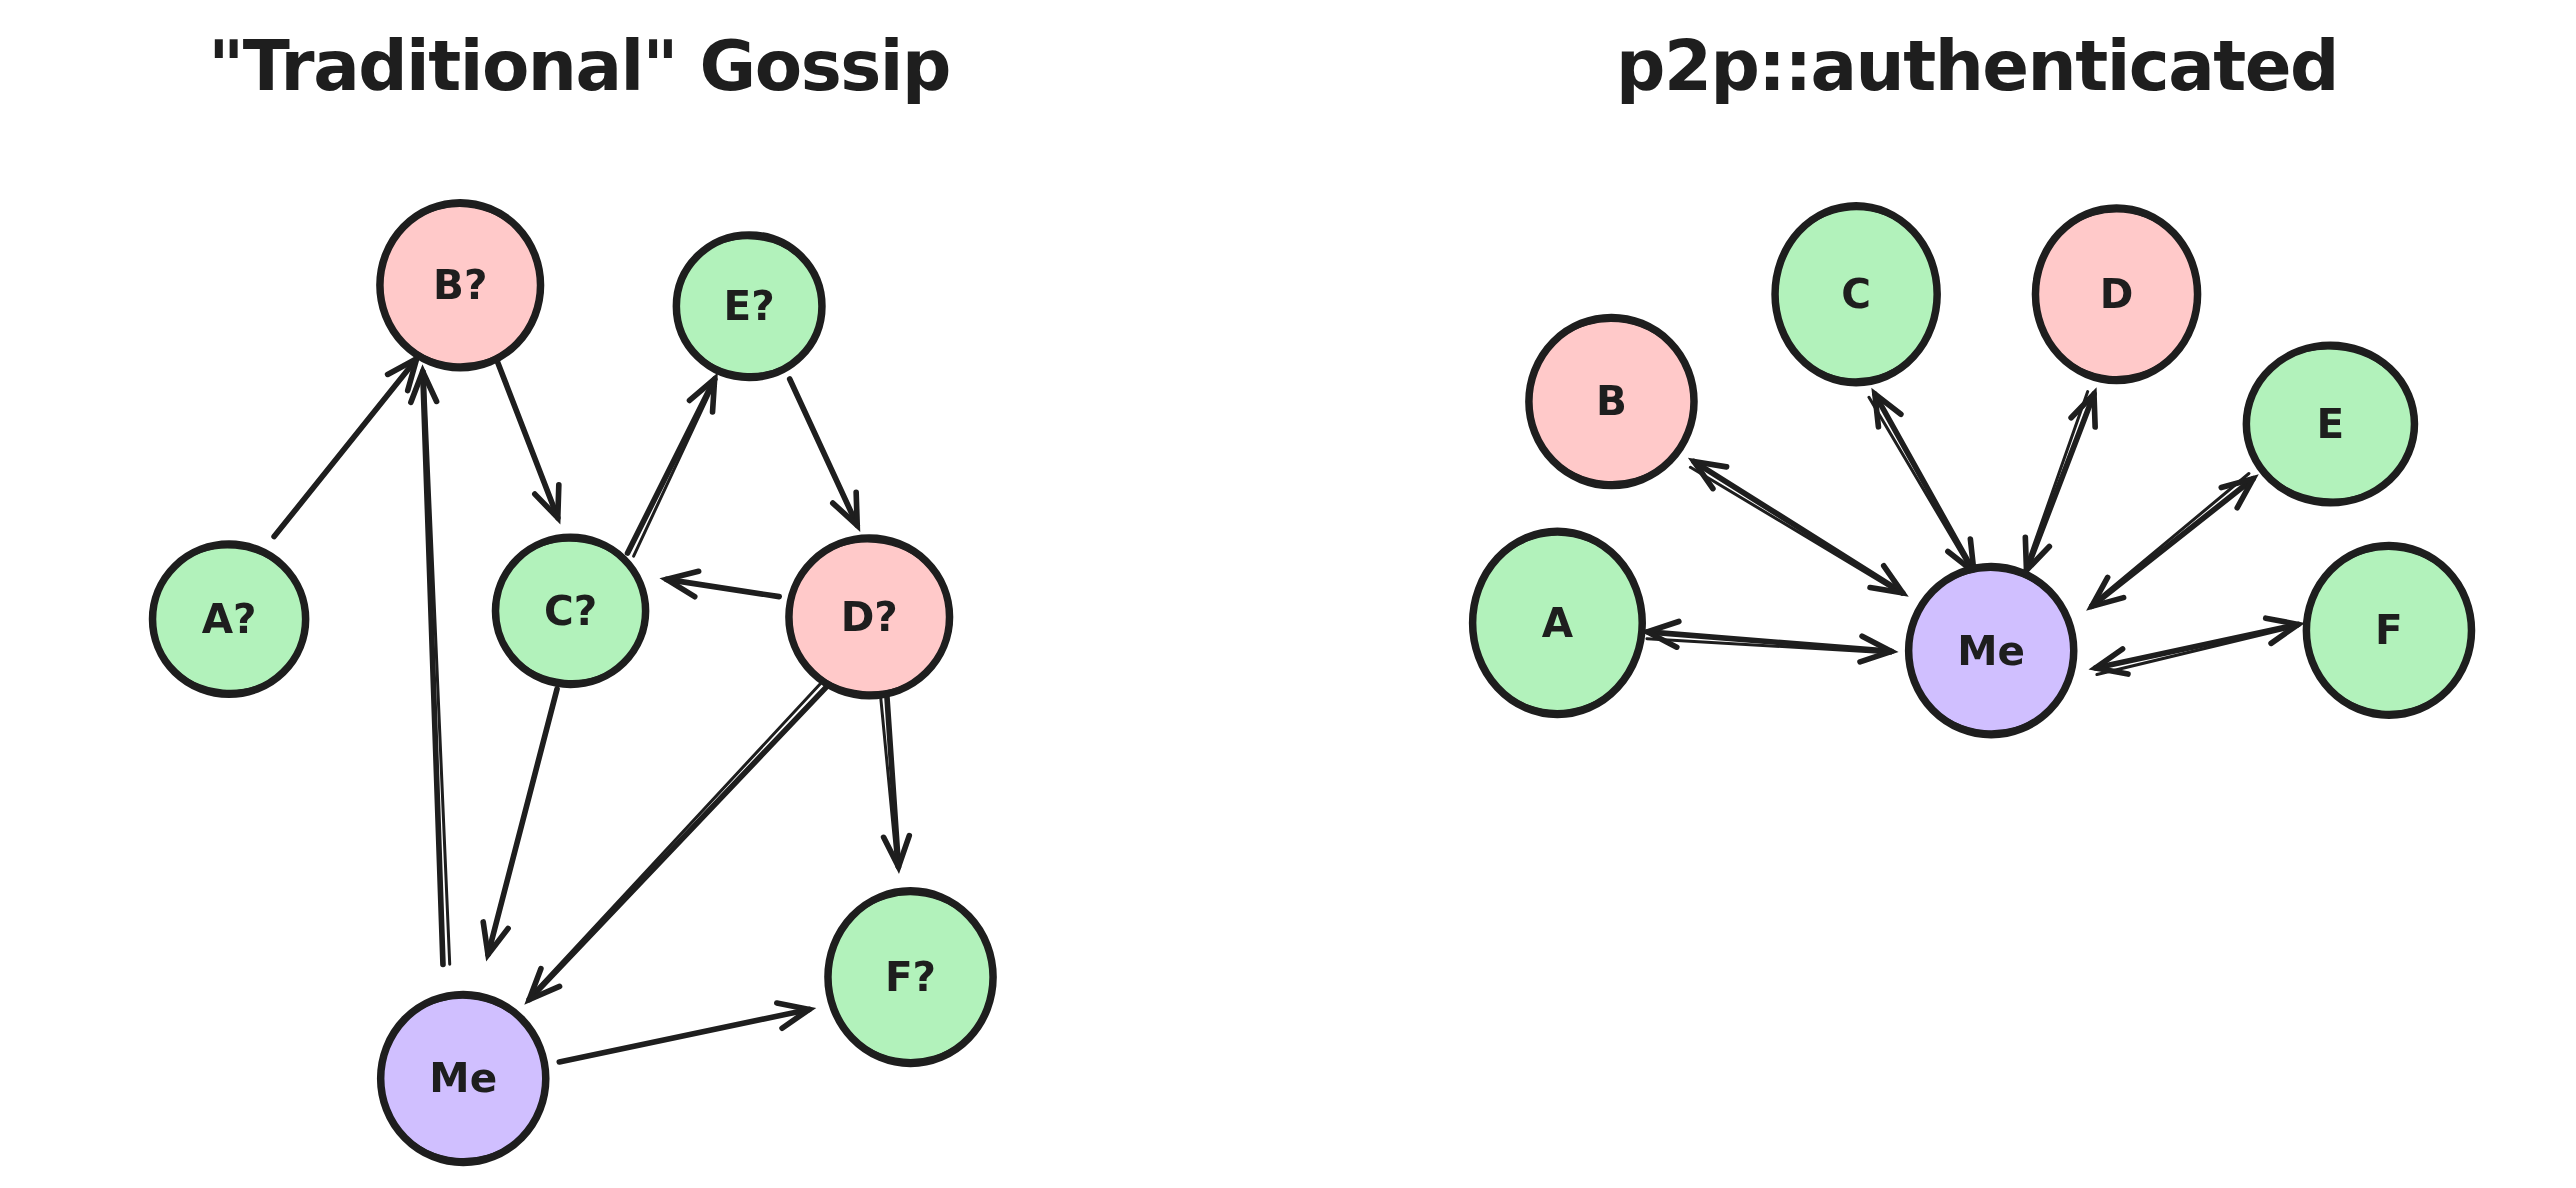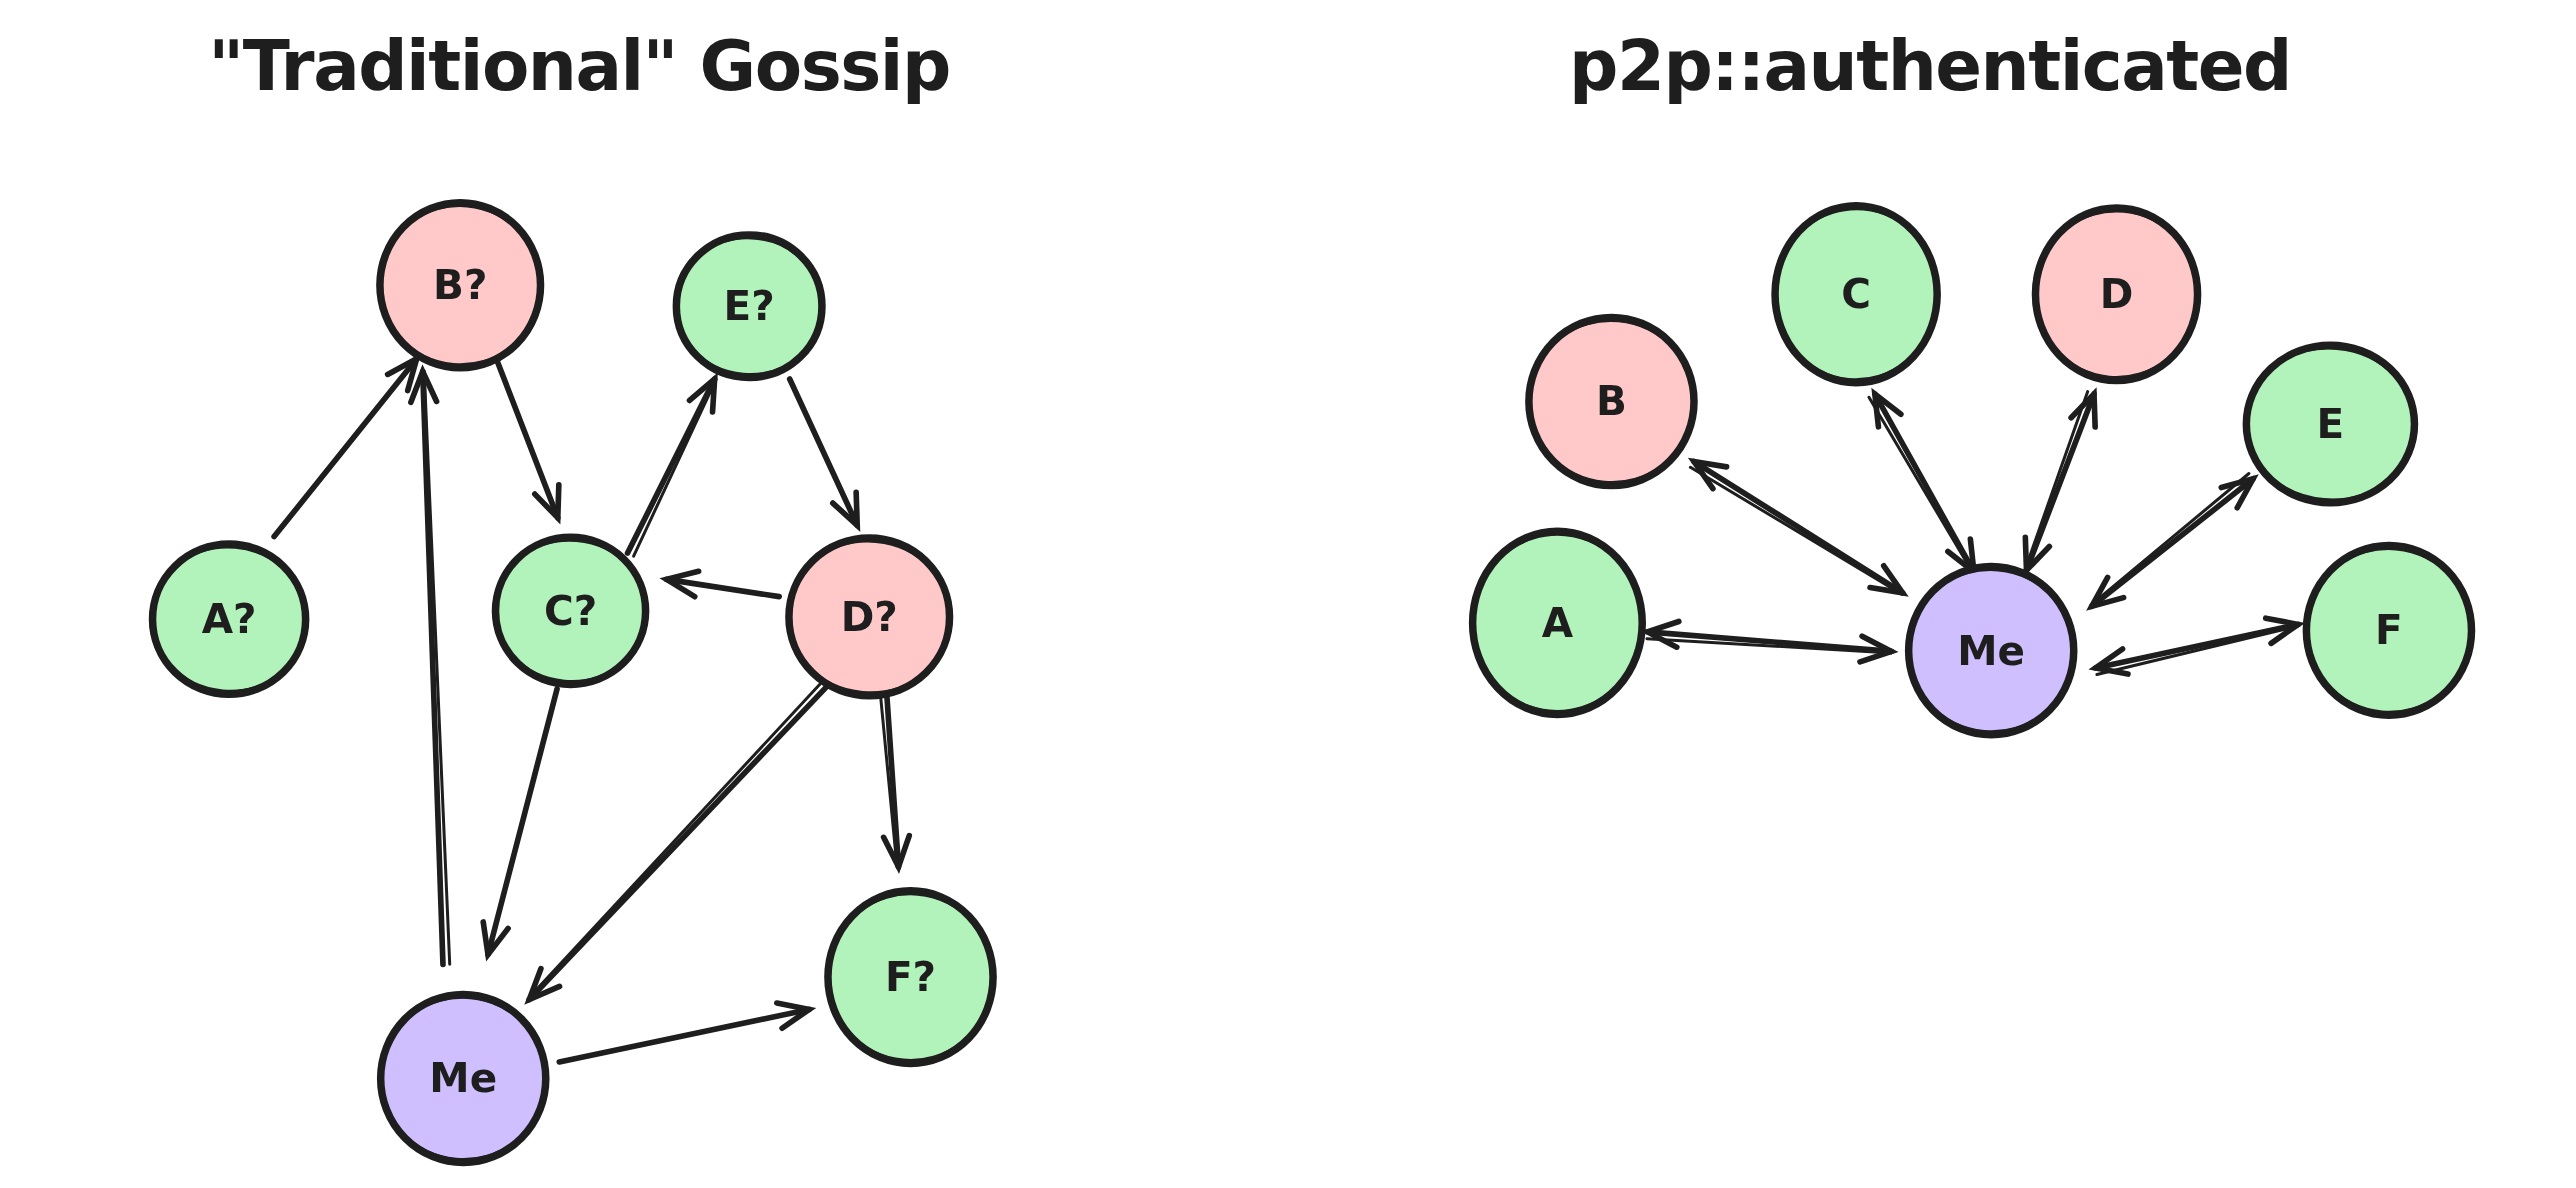--- a/index.html
+++ b/index.html
@@ -22,21 +22,21 @@
     font-weight:600;
     font-size:54px;
     fill:#1e1e1e;
   }
 </style>
 </head>
 <body>
 
 <div class="canvas">
   <div class="diagram-title" style="left: 579px; top: 25.5px;">"Traditional" Gossip</div>
-  <div class="diagram-title" style="left: 1930px; top: 25.5px;">p2p::authenticated</div>
+  <div class="diagram-title" style="left: 1977px; top: 25.5px;">p2p::authenticated</div>
   <svg width="2576" height="1188" viewBox="0 0 3432 1583">
       <g>
         <g fill="none" stroke="#1e1e1e" stroke-width="7.5" stroke-linecap="round">
           <line x1="365" y1="715" x2="555" y2="478"></line>
           <path d="M 516.2819433617284 498.9024422055316 L 555 478 L 543.0193643980459 520.337505483592"></path>
         </g>
         <g fill="none" stroke="#1e1e1e" stroke-width="7.5" stroke-linecap="round">
           <line x1="590" y1="1285" x2="563" y2="495"></line>
           <line x1="598.9947482312533" y1="1284.6925845541218" x2="564.9988329402785" y2="494.9316854564715" stroke-width="4"></line>
           <path d="M 547.2598723266647 536.088299804532 L 563 495 L 581.508689573493 534.9177706074885"></path>

